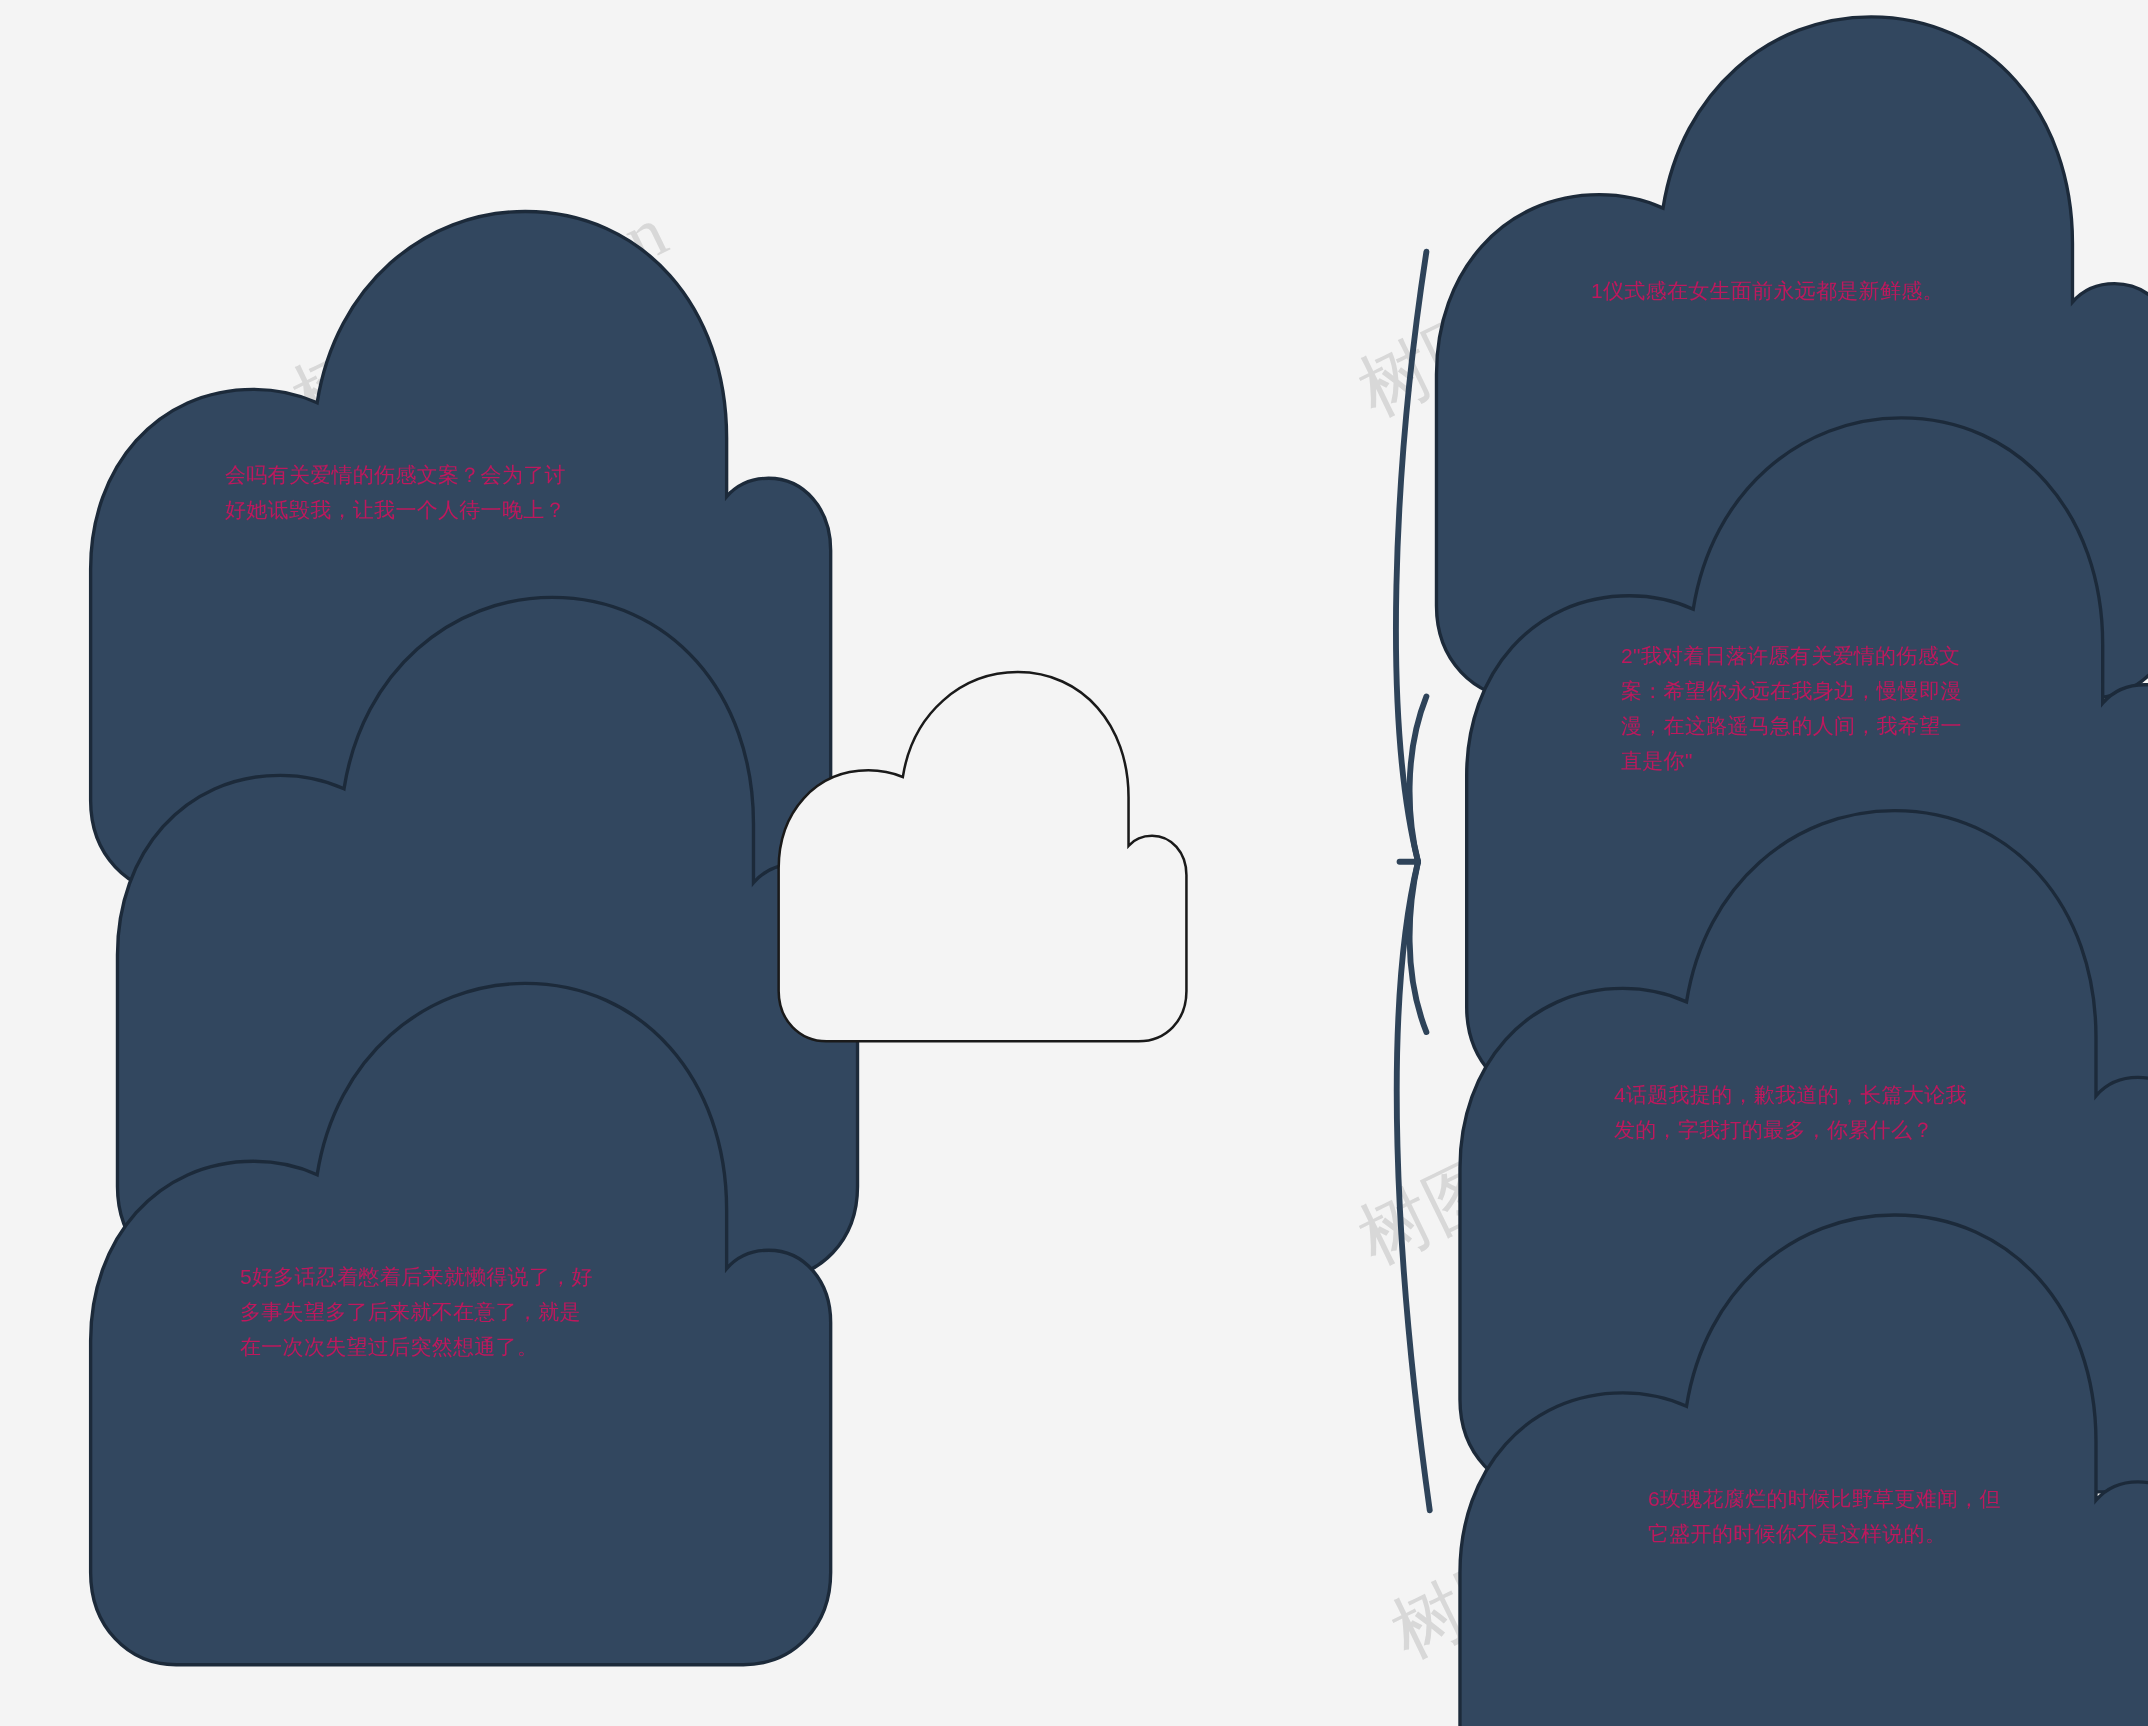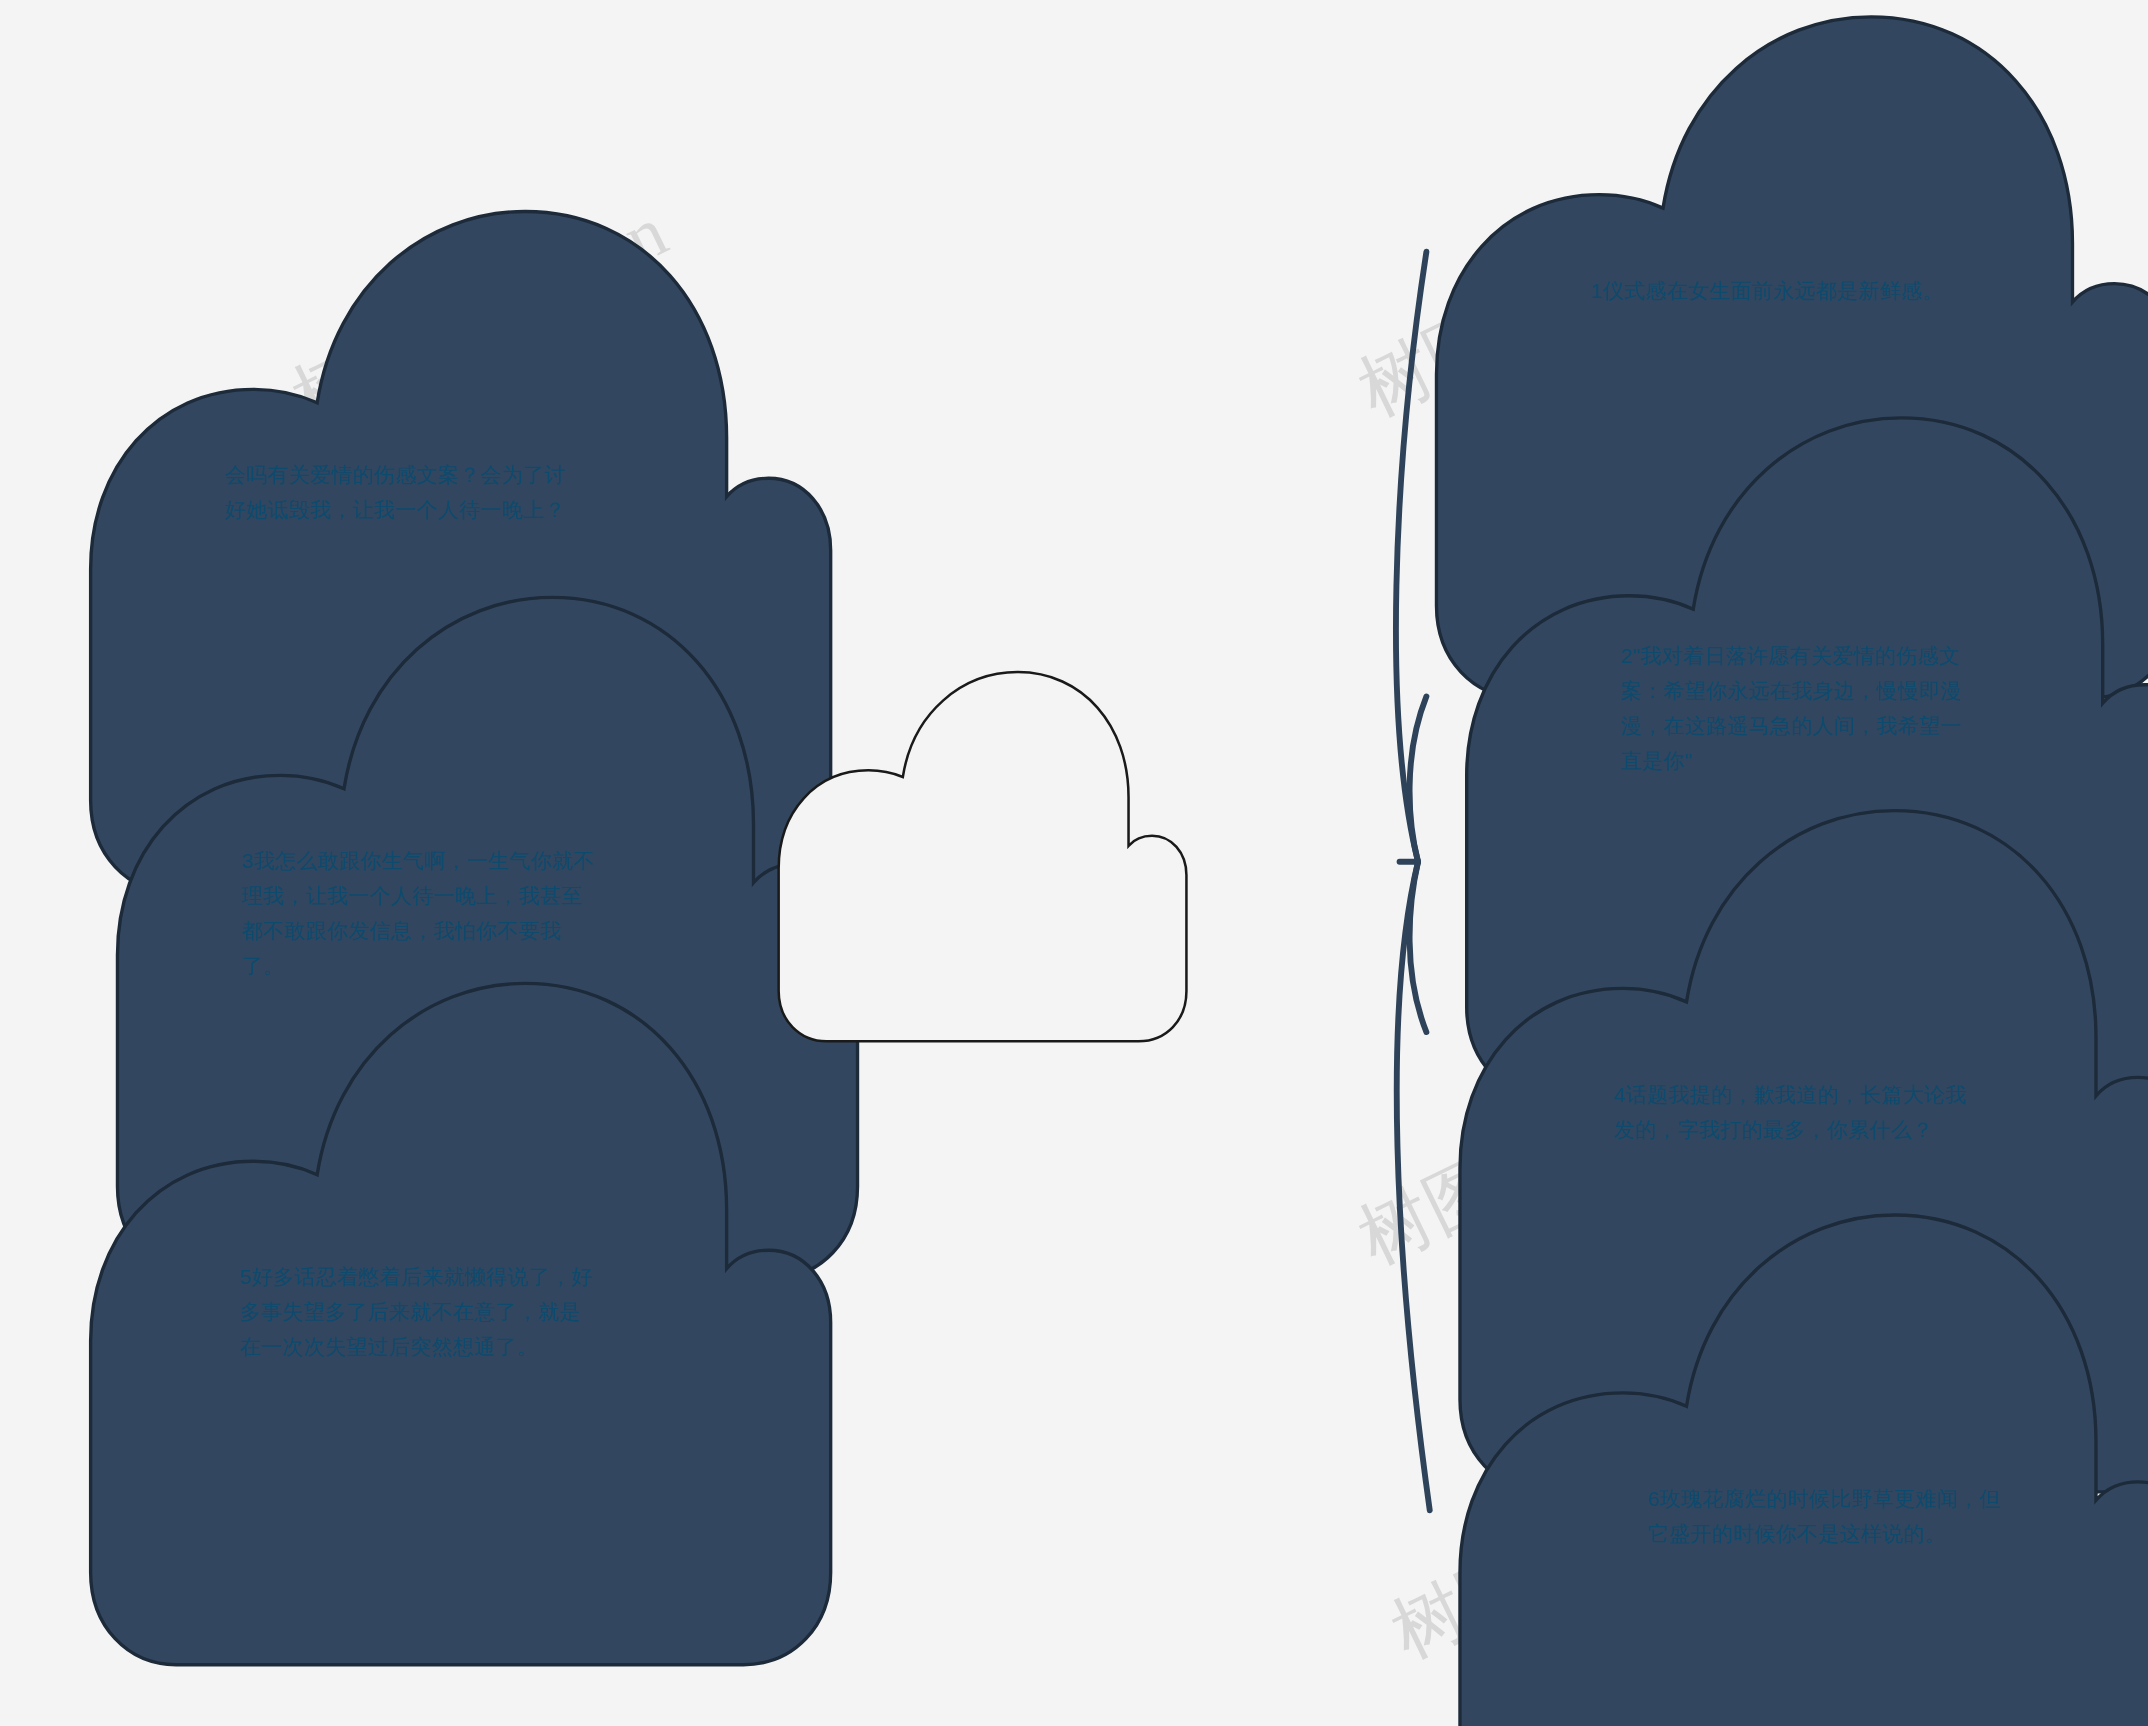--- a/index.html
+++ b/index.html
@@ -6,21 +6,21 @@
   body{
     width:2148px;height:1726px;
     background:#f4f4f4;
     font-family:"Liberation Sans","DejaVu Sans",sans-serif;
     overflow:hidden;position:relative;
   }
   #stage{position:absolute;left:0;top:0;width:2148px;height:1726px;}
   svg.layer{position:absolute;left:0;top:0;width:2148px;height:1726px;overflow:visible;}
   .node-text{
     position:absolute;
-    color:#0c4a6e;
+    color:#be185d;
     font-size:21px;
     line-height:35px;
     letter-spacing:0.3px;
     white-space:pre-wrap;
     text-align:left;
     pointer-events:none;
   }
   .node-text.center{color:#222222;text-align:center;}
   .wm{
     position:absolute;
@@ -201,21 +201,20 @@
            L 2622 2150
            C 2622 2214 2578 2260 2518 2260
            L 1842 2260
            C 1784 2260 1740 2214 1740 2150
            Z"></path>
     </g>
   </svg>
 
   <div class="node-text" style="left:225px;top:457px;width:361px;">会吗有关爱情的伤感文案？会为了讨好她诋毁我，让我一个人待一晚上？</div>
 
-  <div class="node-text" style="left:242px;top:843px;width:361px;">3我怎么敢跟你生气啊，一生气你就不理我，让我一个人待一晚上，我甚至都不敢跟你发信息，我怕你不要我了。</div>
 
   <div class="node-text" style="left:240px;top:1259px;width:361px;">5好多话忍着憋着后来就懒得说了，好多事失望多了后来就不在意了，就是在一次次失望过后突然想通了。</div>
 
 
   <div class="node-text" style="left:1591px;top:273px;width:361px;">1仪式感在女生面前永远都是新鲜感。</div>
 
   <div class="node-text" style="left:1621px;top:638px;width:361px;">2"我对着日落许愿有关爱情的伤感文案：希望你永远在我身边，慢慢即漫漫，在这路遥马急的人间，我希望一直是你"</div>
 
   <div class="node-text" style="left:1614px;top:1077px;width:361px;">4话题我提的，歉我道的，长篇大论我发的，字我打的最多，你累什么？</div>
 

